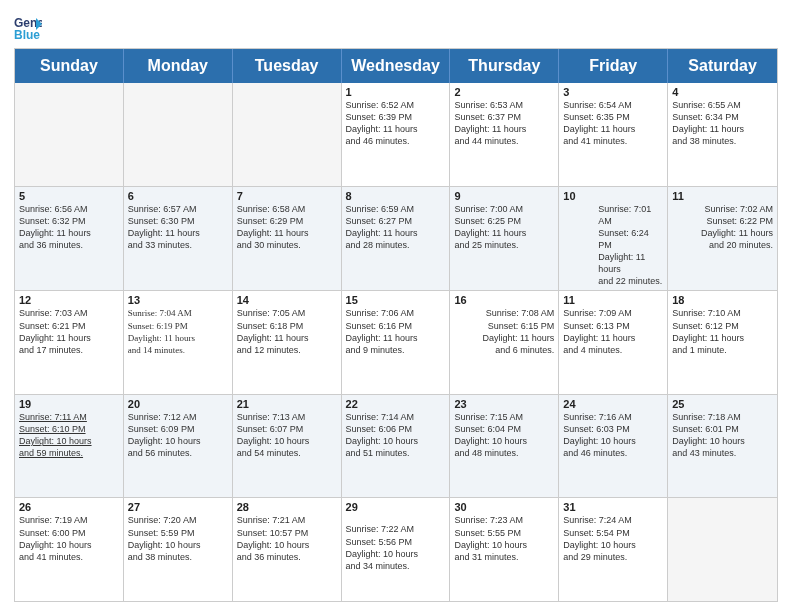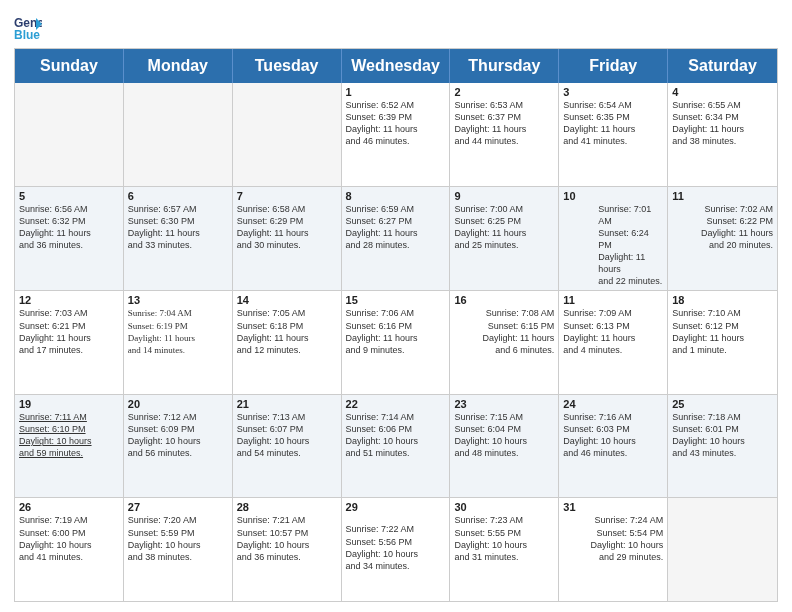--- a/index.html
+++ b/index.html
@@ -354,21 +354,21 @@
           </div>
           <div class="cal-cell">
             <span class="day-num">30</span>
             <div class="cell-info" style="white-space: pre-line;">Sunrise: 7:23 AM
 Sunset: 5:55 PM
 Daylight: 10 hours
 and 31 minutes.</div>
           </div>
           <div class="cal-cell">
             <span class="day-num">31</span>
-            <div class="cell-info" style="white-space: pre-line; text-align: right;">Sunrise: 7:24 AM
+            <div class="cell-info" style="white-space: pre-line;">Sunrise: 7:24 AM
 Sunset: 5:54 PM
 Daylight: 10 hours
 and 29 minutes.</div>
           </div>
           <div class="cal-cell empty"></div>
         </div>
       </div>
   </div>
 </div>
 

